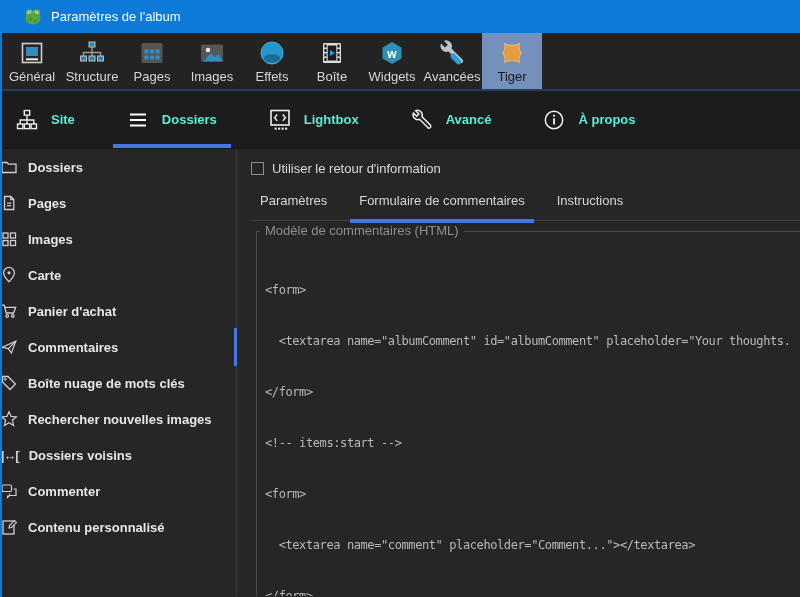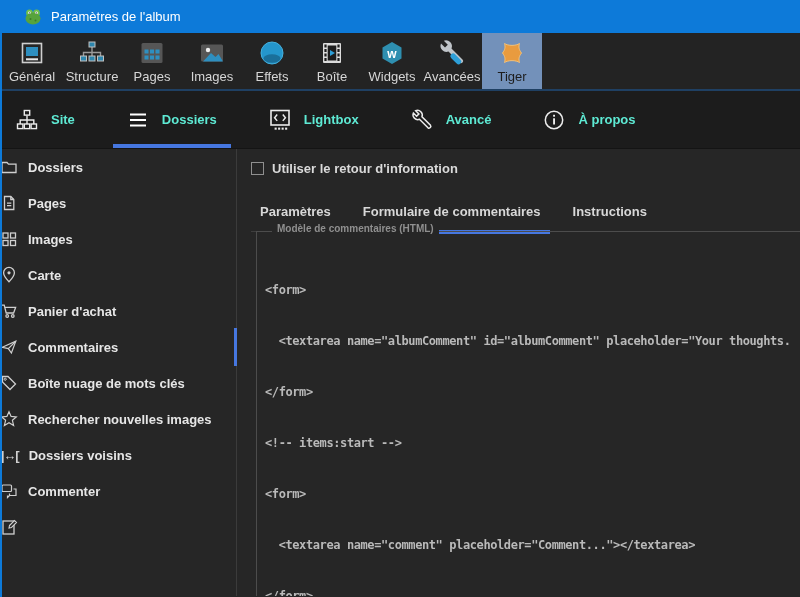--- a/index.html
+++ b/index.html
@@ -28,33 +28,33 @@
 
   
   .main { display:flex; height:447px; }
   .sidebar { width:237px; border-right:1px solid #3b3b3b; background:#262626; flex:none; }
   .side-item { position:relative; height:36px; display:flex; align-items:center; justify-content:flex-start;
                gap:10px; color:#e6e6e6; font-weight:bold; font-size:13px; }
   .side-item .bar { display:none; }
   .side-item.selected .bar { display:block; position:absolute; right:-1px; top:-1px; width:3px; height:38px; background:#4677e0; }
   .glyph-icon { color:#d0d0d0; font-size:13px; font-weight:bold; letter-spacing:-1px; }
 
-  .content { position:relative; flex:1; padding:12px 0 0 14px; overflow:hidden;font-weight:bold; }
+  .content { position:relative; flex:1; padding:12px 0 0 14px; overflow:hidden; }
   .chkrow { display:flex; align-items:center; gap:8px; }
   .checkbox { width:13px; height:13px; border:1px solid #8f8f8f; background:#262626; flex:none; }
   .chkrow label { font-size:13px; color:#dadada; }
 
-  .subtabs { display:flex; gap:14px; margin-top:24px; border-bottom:1px solid #3e3e3e; }
+  .subtabs { display:flex; gap:14px; margin-top:13px; border-bottom:1px solid #3e3e3e; }
   .subtab { position:relative; padding:4px 9px 12px; font-size:13px; color:#d8d8d8; }
   .subtab.selected::after { content:""; position:absolute; left:0; right:0; bottom:-3px; height:4px; background:#4677e0; }
 
   .groupbox { position:absolute; left:19px; right:-2px; top:82px; bottom:-5px;
               border:1px solid #4c4c4c; }
-  .groupbox .legend { position:absolute; top:-9px; left:15px; padding:0 5px; background:#262626;
-                      color:#8f8f8f; font-size:10px; }
+  .groupbox .legend { position:absolute; top:-9px; left:3px; padding:0 5px; background:#262626;
+                      color:#8f8f8f; font-size:13px; }
   .code { margin:16px 0 0 8px; font-family:"DejaVu Sans Mono", monospace; font-size:12px;
           letter-spacing:-0.4px; line-height:17px; color:#b9b9b9; white-space:pre; }
 
   .win-edge { position:absolute; left:0; top:0; bottom:0; width:2px; background:#0d7ad9; z-index:20; }
 
   svg { overflow:visible; }
 </style>
 </head>
 <body>
 
@@ -328,20 +328,21 @@
         </svg>
         <span>Commenter</span>
 
       </div>
 
       <div class="side-item">
         <svg width="18" height="18" viewBox="0 0 18 18">
           <rect x="3" y="3" width="11" height="13" fill="none" stroke="#cfcfcf" stroke-width="1.3"></rect>
           <path d="M9.5 7.5 L14.5 2.5 L16.5 4.5 L11.5 9.5 L9 10 Z" fill="#262626" stroke="#cfcfcf" stroke-width="1.1"></path>
         </svg>
+        <span>Contenu personnalisé</span>
 
       </div>
     </div>
 
     <div class="content">
 
       <div class="chkrow">
         <span class="checkbox"></span>
         <label>Utiliser le retour d'information</label>
       </div>

